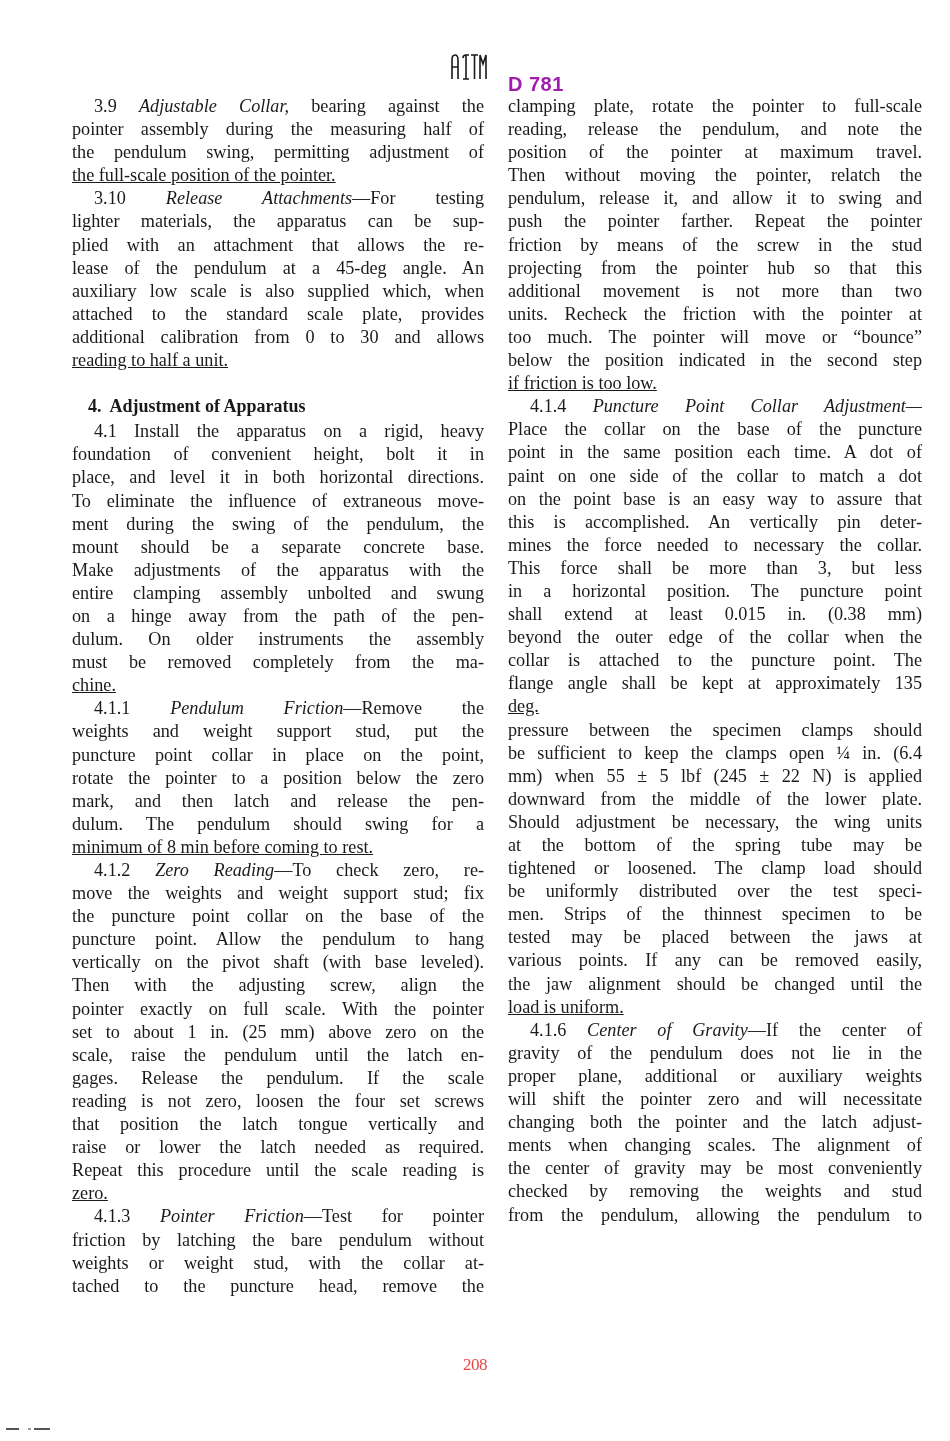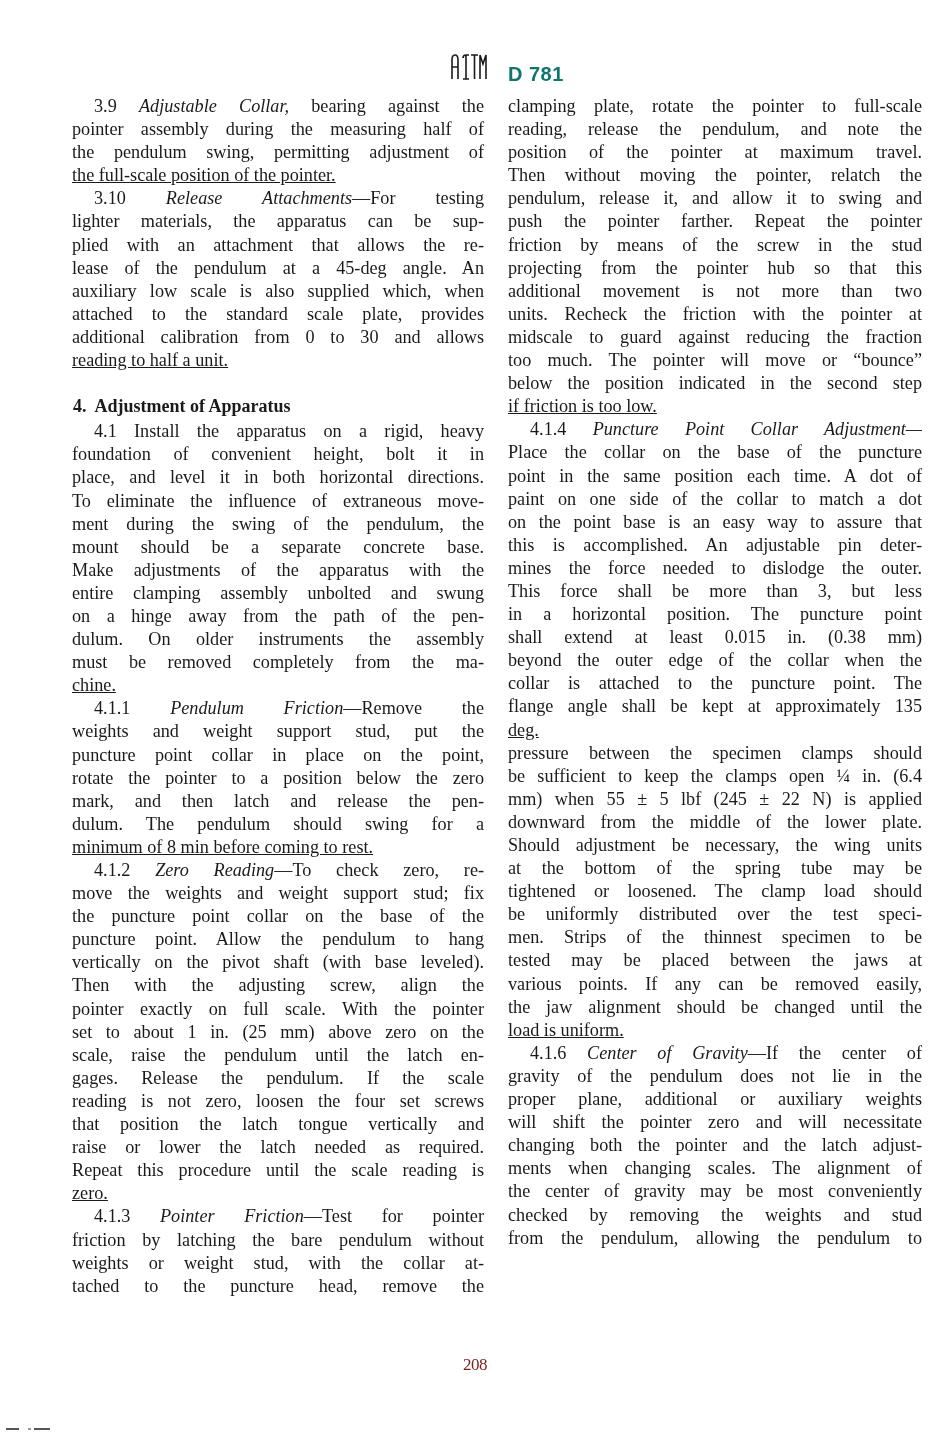--- a/index.html
+++ b/index.html
@@ -25,38 +25,38 @@
     .astm-logo {
       position: absolute;
       left: 449px;
       top: 0px;
       width: 38px;
       height: 30px;
     }
     .designation {
       position: absolute;
       left: 508px;
-      top: 11px;
+      top: 21px;
       font-family: "Liberation Sans", "DejaVu Sans", sans-serif;
       font-weight: bold;
       font-size: 20px;
       letter-spacing: 0.5px;
-      color: #0f766e;
+      color: #a21caf;
     }
     .column {
       position: absolute;
       top: 95px;
       width: 412px;
       font-size: 18.2px;
       line-height: 23.1px;
     }
     .col-left { left: 72px; }
     .col-right { left: 508px; width: 414px; }
     .heading {
-      margin: 23px 0 2px 1px;
+      margin: 23px 0 2px 16px;
       font-weight: bold;
       font-size: 18px;
       text-indent: 0;
     }
     .heading .hnum { margin-right: 8px; }
     .line {
       display: block;
       text-align: justify;
       text-align-last: justify;
       white-space: nowrap;
@@ -67,21 +67,21 @@
     }
     .line.indent { padding-left: 22px; }
 
     .page-number {
       position: absolute;
       top: 1355px;
       left: 0;
       width: 950px;
       text-align: center;
       font-size: 17px;
-      color: #7f1d1d;
+      color: #ef4444;
       letter-spacing: -0.5px;
     }
     .scan-mark {
       position: absolute;
       top: 1428px;
       height: 2px;
       background: #555;
     }
     .mark-1 { left: 6px; width: 13px; }
     .mark-2 { left: 28px; width: 3px; background:#999; }
@@ -183,34 +183,33 @@
     <span class="line">clamping plate, rotate the pointer to full-scale</span>
     <span class="line">reading, release the pendulum, and note the</span>
     <span class="line">position of the pointer at maximum travel.</span>
     <span class="line">Then without moving the pointer, relatch the</span>
     <span class="line">pendulum, release it, and allow it to swing and</span>
     <span class="line">push the pointer farther. Repeat the pointer</span>
     <span class="line">friction by means of the screw in the stud</span>
     <span class="line">projecting from the pointer hub so that this</span>
     <span class="line">additional movement is not more than two</span>
     <span class="line">units. Recheck the friction with the pointer at</span>
-    <span class="line">midscale to guard against reducing the fraction</span>
     <span class="line">too much. The pointer will move or “bounce”</span>
     <span class="line">below the position indicated in the second step</span>
     <span class="line last">if friction is too low.</span>
   </div>
 
   <div>
     <span class="line indent"><span>4.1.4</span> <i>Puncture Point Collar Adjustment—</i></span>
     <span class="line">Place the collar on the base of the puncture</span>
     <span class="line">point in the same position each time. A dot of</span>
     <span class="line">paint on one side of the collar to match a dot</span>
     <span class="line">on the point base is an easy way to assure that</span>
-    <span class="line">this is accomplished. An adjustable pin deter-</span>
-    <span class="line">mines the force needed to dislodge the outer.</span>
+    <span class="line">this is accomplished. An vertically pin deter-</span>
+    <span class="line">mines the force needed to necessary the collar.</span>
     <span class="line">This force shall be more than 3, but less</span>
     <span class="line">in a horizontal position. The puncture point</span>
     <span class="line">shall extend at least 0.015 in. (0.38 mm)</span>
     <span class="line">beyond the outer edge of the collar when the</span>
     <span class="line">collar is attached to the puncture point. The</span>
     <span class="line">flange angle shall be kept at approximately 135</span>
     <span class="line last">deg.</span>
   </div>
 
   <div>

